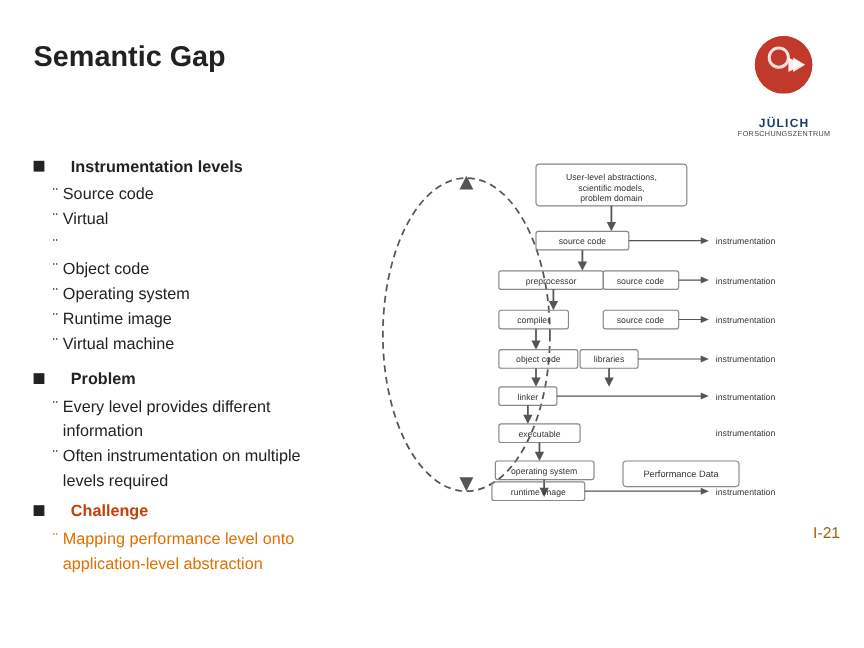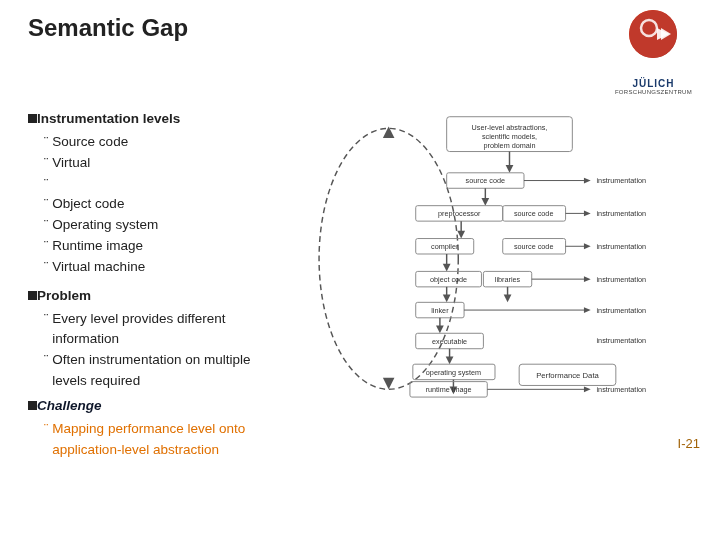--- a/index.html
+++ b/index.html
@@ -8,21 +8,21 @@
       height: 540px;
       background: #ffffff;
       font-family: Arial, Helvetica, sans-serif;
       overflow: hidden;
       position: relative;
     }
 
     .slide {
       width: 720px;
       height: 461px;
-      padding: 14px 28px 18px 28px;
+      padding: 34px 28px 18px 28px;
       position: relative;
     }
 
     .header {
       display: flex;
       align-items: flex-start;
       justify-content: space-between;
       margin-bottom: 14px;
     }
 
@@ -100,21 +100,21 @@
     .left-column {
       flex: 0 0 260px;
       font-size: 13.5px;
       color: #222;
       line-height: 1.55;
     }
 
     .bullet-main {
       display: flex;
       align-items: baseline;
-      gap: 0;
+      gap: 22px;
       margin-bottom: 2px;
     }
 
     .bullet-square {
       width: 9px;
       height: 9px;
       background: #222;
       flex-shrink: 0;
       margin-top: 3px;
       display: inline-block;
@@ -154,22 +154,21 @@
 
     .problem-section {
       margin-top: 8px;
     }
 
     .challenge-section {
       margin-top: 2px;
     }
 
     .challenge-text {
-      color: #0f172a;
-      font-style: italic;
+      color: #c2410c;
     }
 
     
     .right-column {
       flex: 1;
       position: relative;
       height: 290px;
     }
 
     .diagram-svg {

